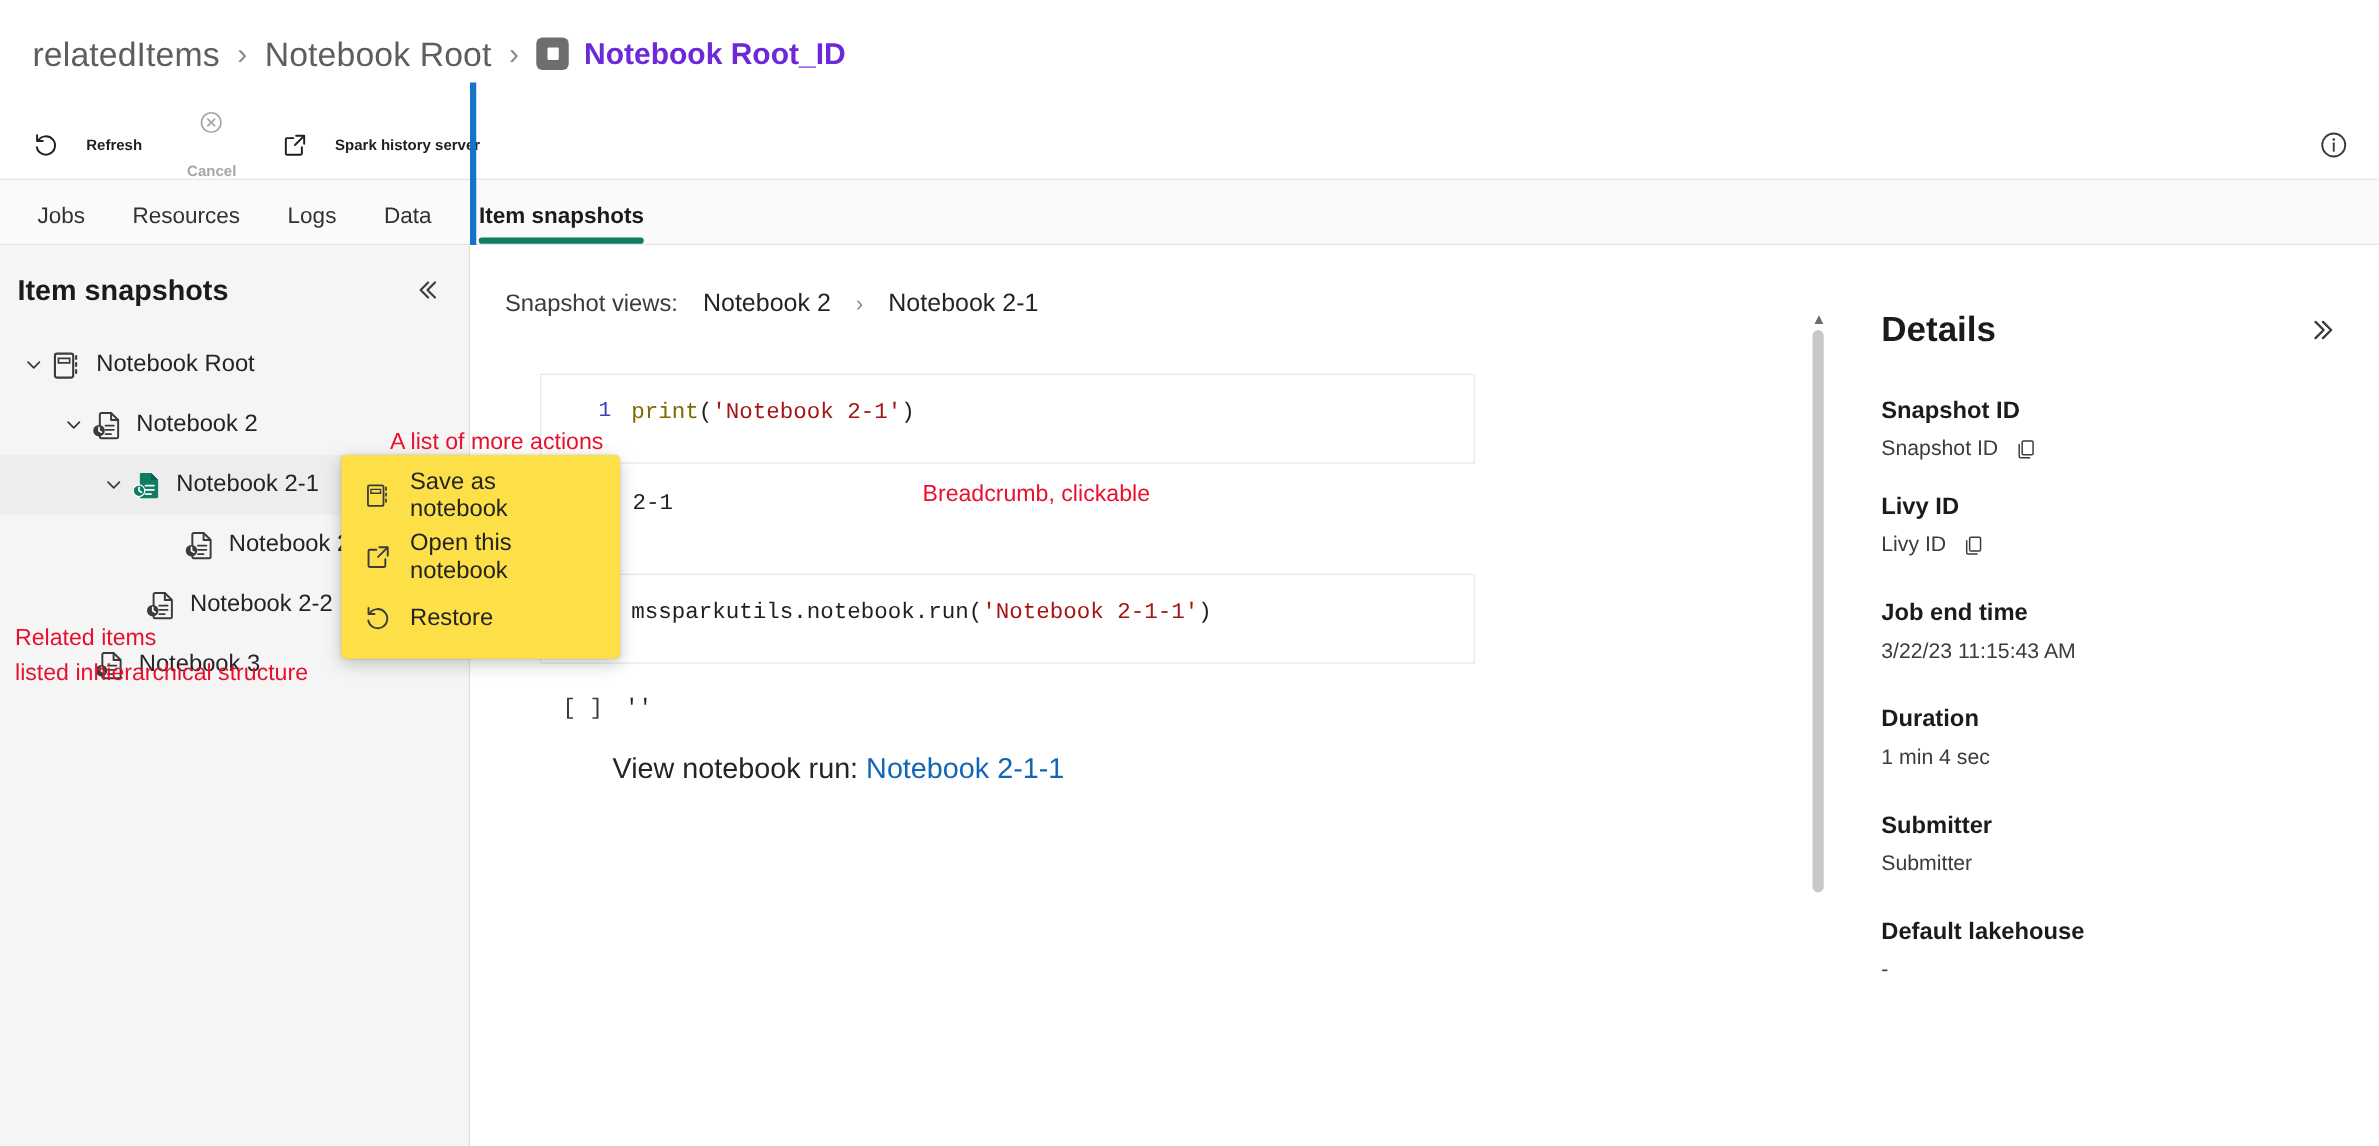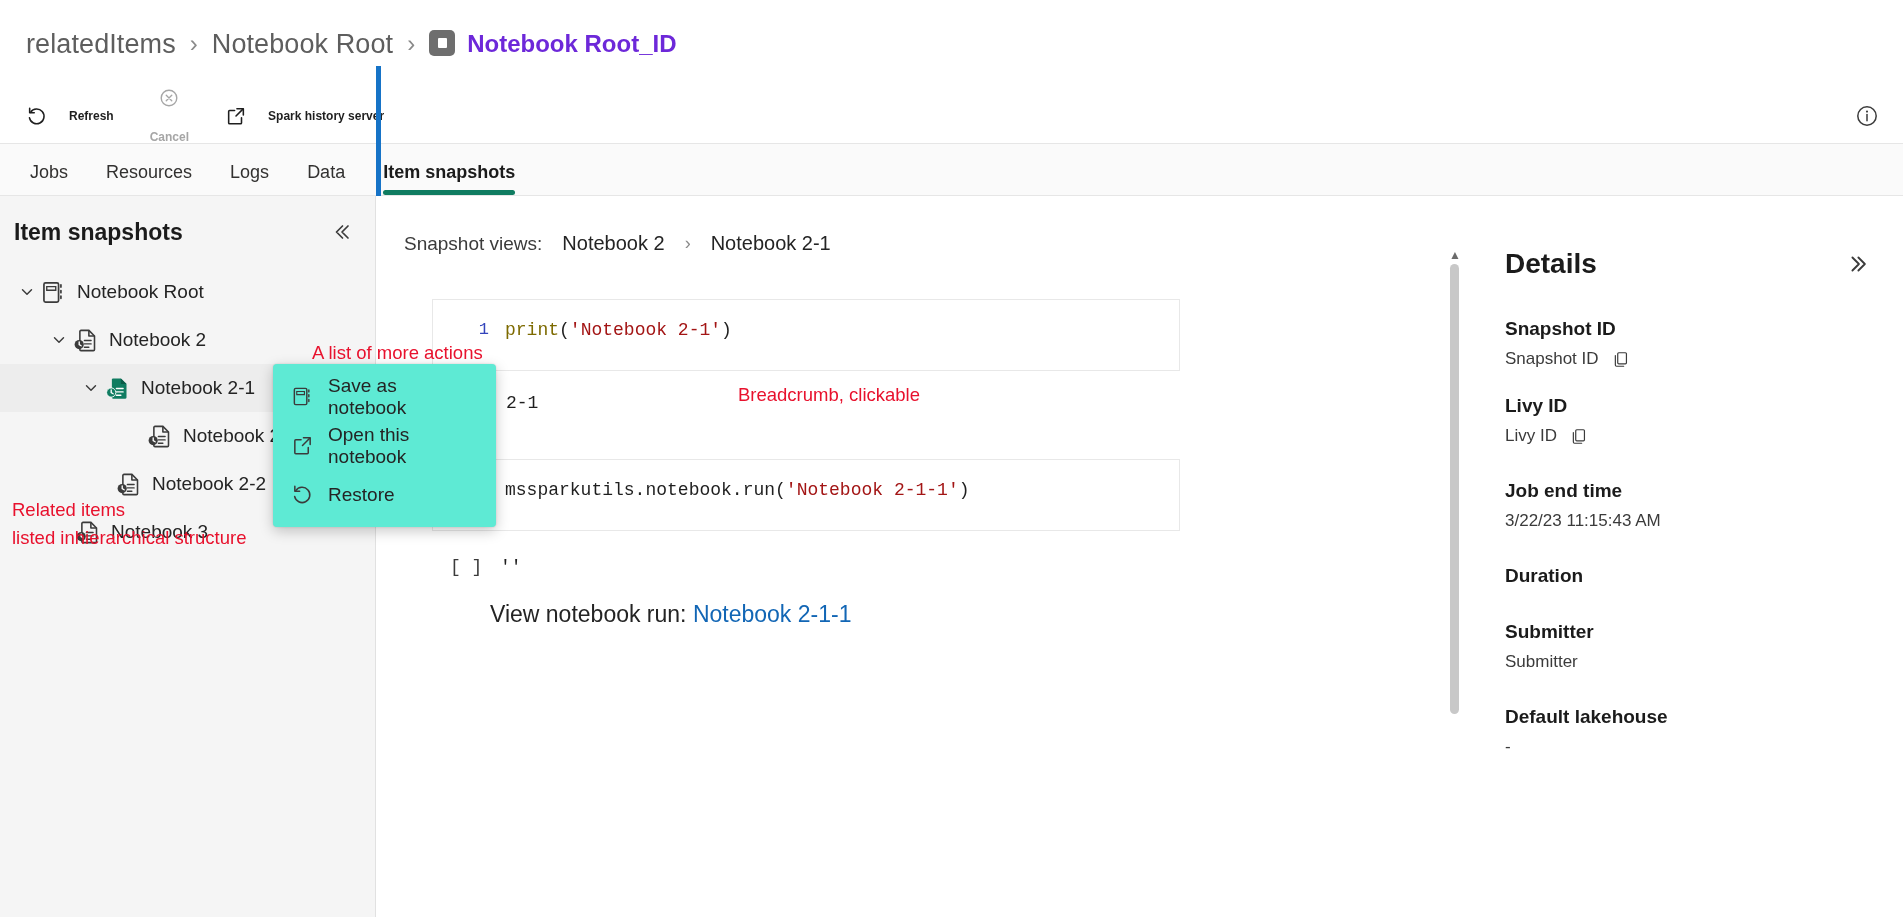--- a/index.html
+++ b/index.html
@@ -171,21 +171,21 @@
     position: absolute; right: 14px; top: 68px;
     width: 9px; height: 450px; border-radius: 5px; background: #c8c8c8;
   }
   .vscroll-up {
     position: absolute; right: 12px; top: 52px; color: #6b6b6b; font-size: 12px;
   }
 
   
   .ctxmenu {
     position: absolute; left: 273px; top: 364px;
-    width: 223px; background: #5eead4;
+    width: 223px; background: #fde047;
     box-shadow: 0 4px 14px rgba(0,0,0,.22), 0 0 2px rgba(0,0,0,.16);
     border-radius: 4px; padding: 8px 0; z-index: 40;
   }
   .ctxitem {
     display: flex; align-items: center; gap: 14px;
     height: 49px; padding: 0 18px; cursor: pointer;
     font-size: 19px; color: #242424;
   }
   .ctxico { width: 23px; height: 23px; flex: 0 0 23px; }
   .ann-actions {
@@ -466,20 +466,21 @@
         </div>
       </div>
 
       <div class="det-field" style="margin-top:34px;">
         <div class="det-label">Job end time</div>
         <div class="det-value">3/22/23 11:15:43 AM</div>
       </div>
 
       <div class="det-field" style="margin-top:34px;">
         <div class="det-label">Duration</div>
+        <div class="det-value">1 min 4 sec</div>
       </div>
 
       <div class="det-field" style="margin-top:34px;">
         <div class="det-label">Submitter</div>
         <div class="det-value">Submitter</div>
       </div>
 
       <div class="det-field" style="margin-top:34px;">
         <div class="det-label">Default lakehouse</div>
         <div class="det-value">-</div>

